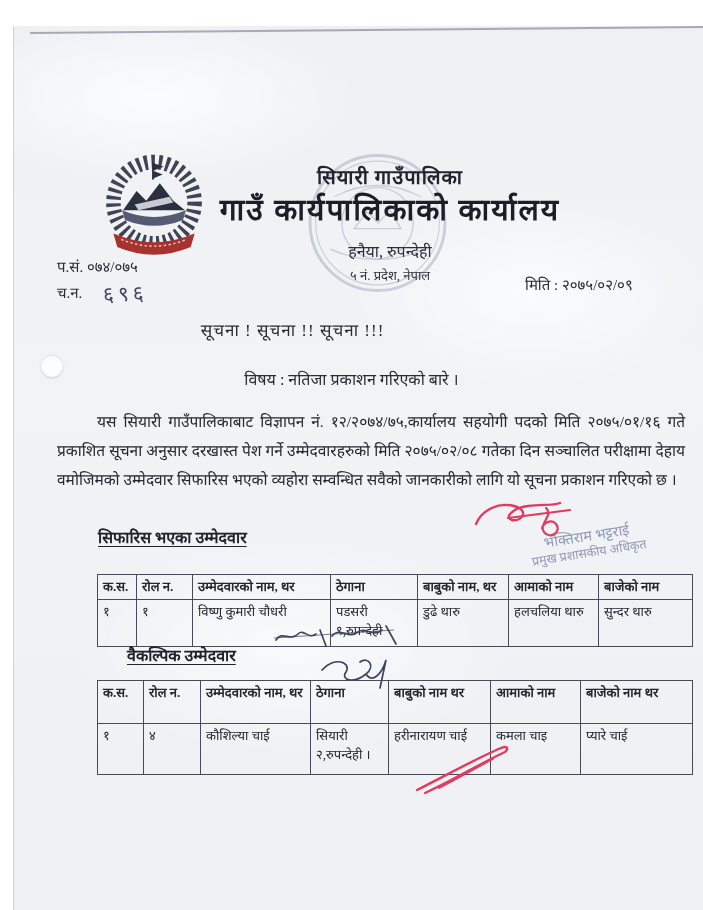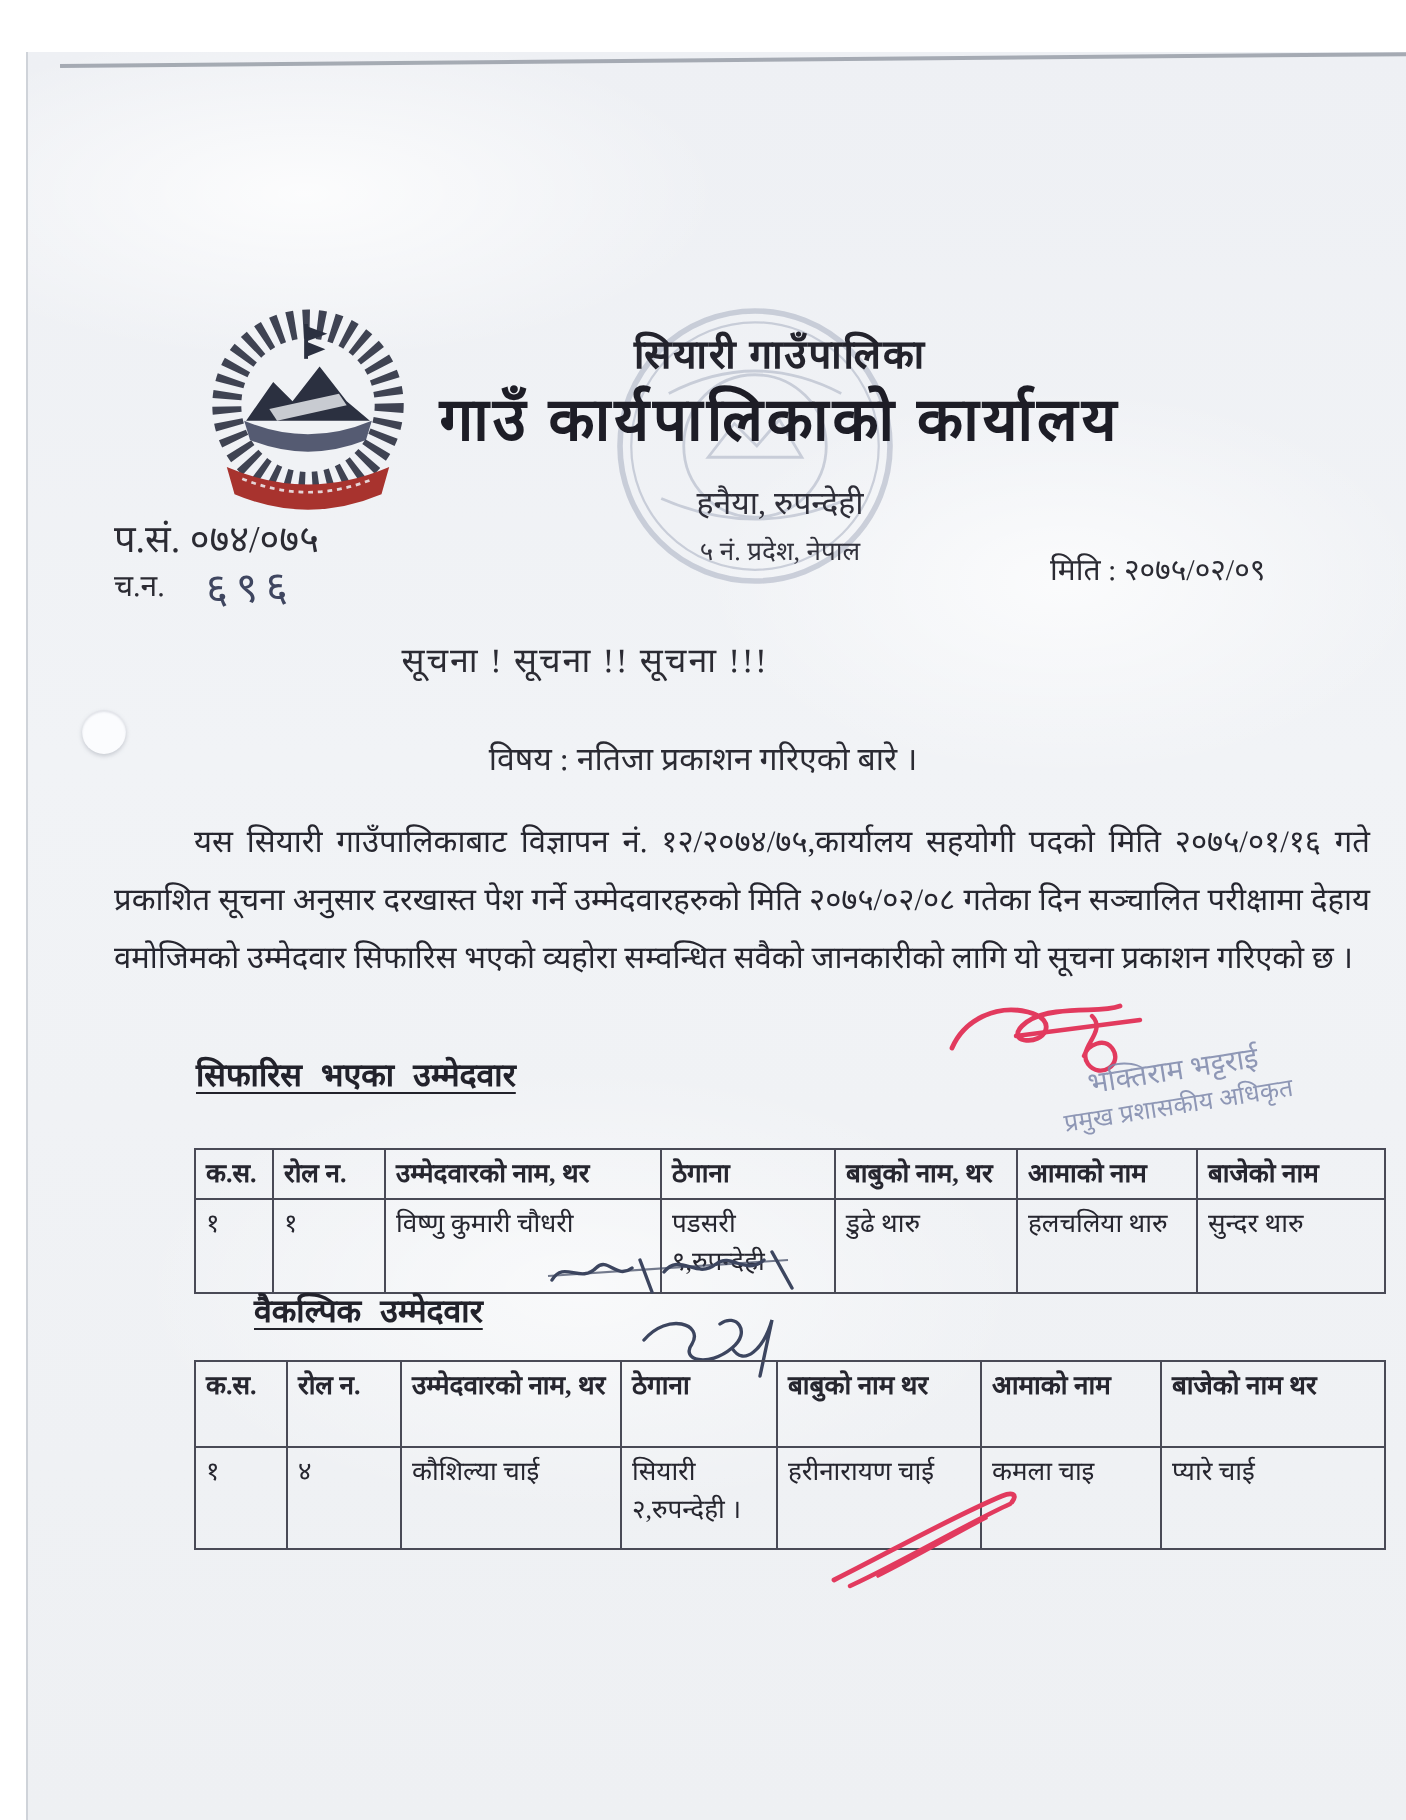--- a/index.html
+++ b/index.html
@@ -25,31 +25,31 @@
   .hole-punch{
     position:absolute;left:41px;top:355px;width:22px;height:22px;border-radius:50%;
     background:#fbfcfe;box-shadow:0 1px 2px rgba(120,126,140,.35), inset 0 1px 1px rgba(150,155,170,.25);
   }
   .abs{position:absolute;}
   .center-text{text-align:center;}
   .muni{left:180px;top:163px;width:420px;font-size:20px;font-weight:bold;letter-spacing:1px;color:#23232c;}
   .office{left:150px;top:188px;width:480px;font-size:30px;font-weight:bold;letter-spacing:2px;color:#1d1d26;}
   .addr1{left:240px;top:240px;width:300px;font-size:16px;color:#2e2e38;}
   .addr2{left:240px;top:266px;width:300px;font-size:13px;color:#32323c;}
-  .refno{left:57px;top:256px;font-size:19px;}
+  .refno{left:57px;top:256px;font-size:15px;}
   .chn-label{left:57px;top:282px;font-size:15px;font-family:Liberation Serif, serif;}
   .chn-number{left:103px;top:279px;font-size:21px;color:#3f4660;transform:rotate(-2deg);letter-spacing:4px;}
   .date-line{left:525px;top:274px;font-size:15px;}
   .announce{left:0;top:318px;width:585px;font-size:17px;letter-spacing:1px;}
   .subject{left:0;top:368px;width:703px;font-size:16px;}
   .body-par{
     left:57px;top:407px;width:628px;font-size:15.5px;line-height:29px;
     text-align:justify;text-indent:40px;color:#26262f;
   }
-  .sec-heading{font-size:16px;font-weight:bold;text-decoration:underline;text-underline-offset:3px;color:#22222b;font-family:Liberation Mono, monospace;}
+  .sec-heading{font-size:16px;font-weight:bold;text-decoration:underline;text-underline-offset:3px;color:#22222b;}
   .h-recommended{left:98px;top:526px;}
   .h-alternative{left:98px;top:644px;margin-left:29px;}
   .doc-table{border-collapse:collapse;table-layout:fixed;width:595px;background:transparent;}
   .doc-table td,.doc-table th{
     border:1.4px solid #494a56;padding:2px 5px;vertical-align:top;text-align:left;
     font-size:13px;line-height:19px;color:#26262f;overflow:hidden;
   }
   .doc-table th{font-weight:bold;}
   .t1{left:97px;top:574px;}
   .t2{left:97px;top:680px;}

